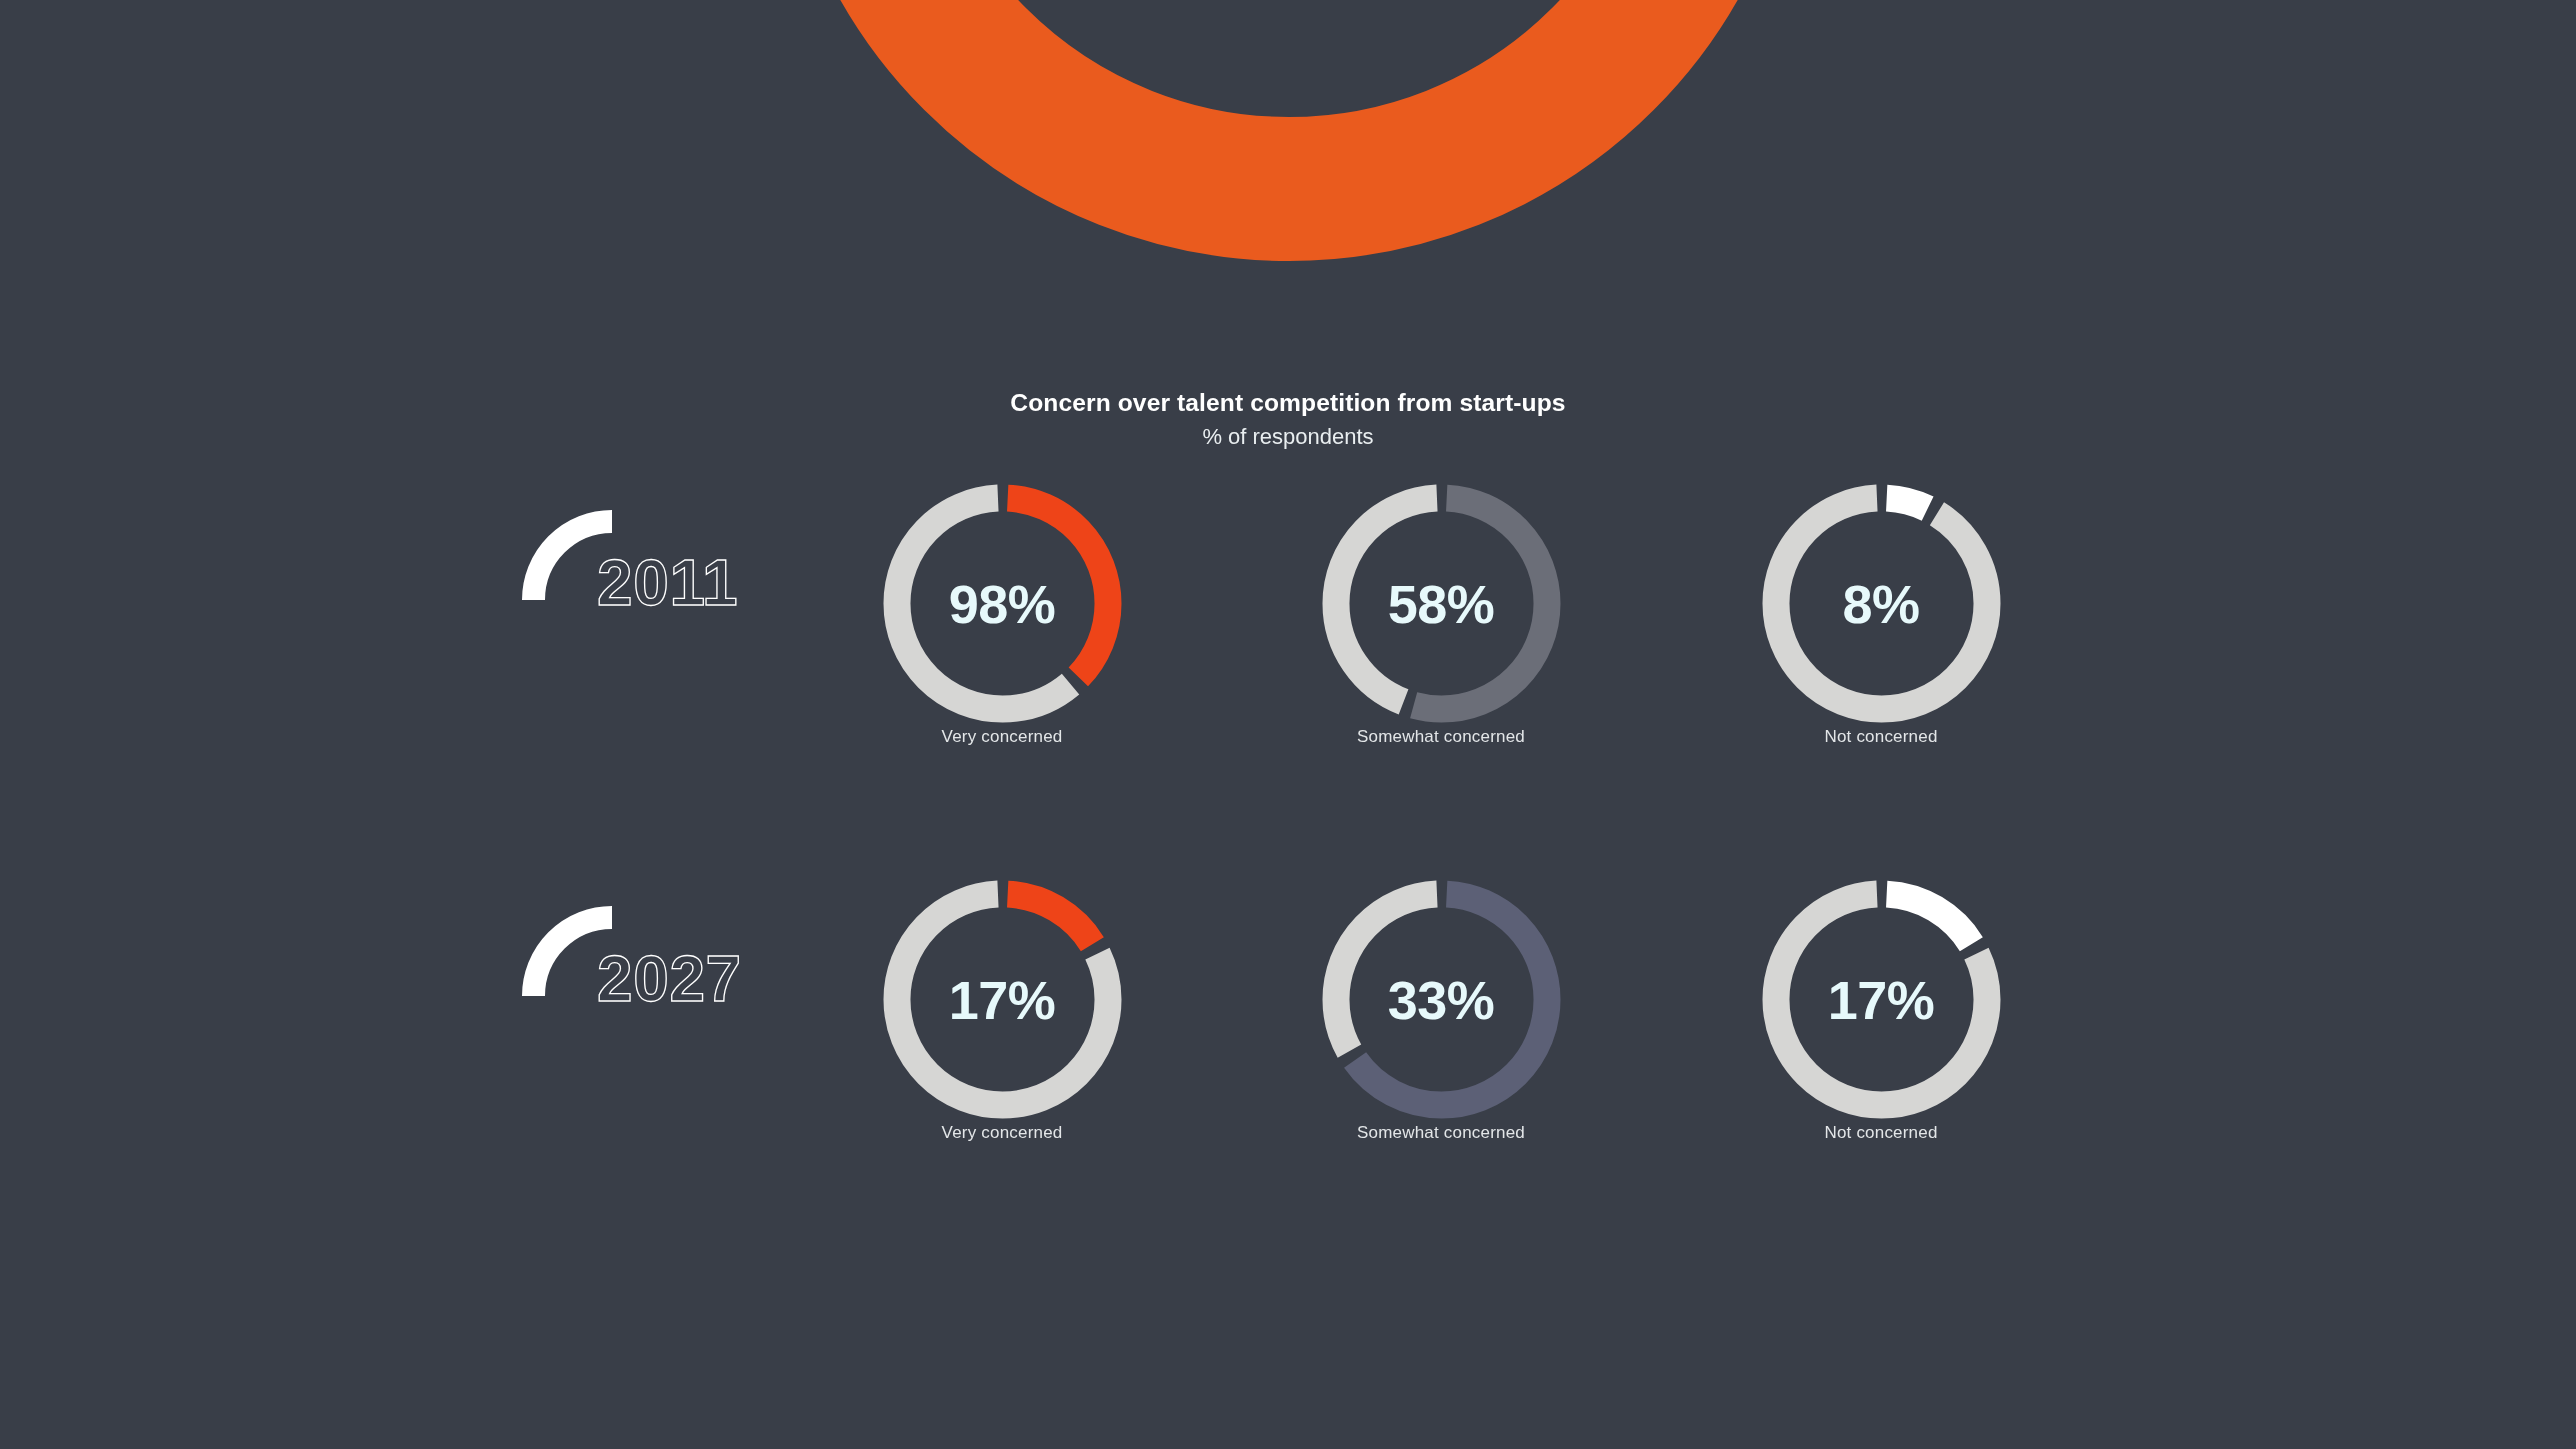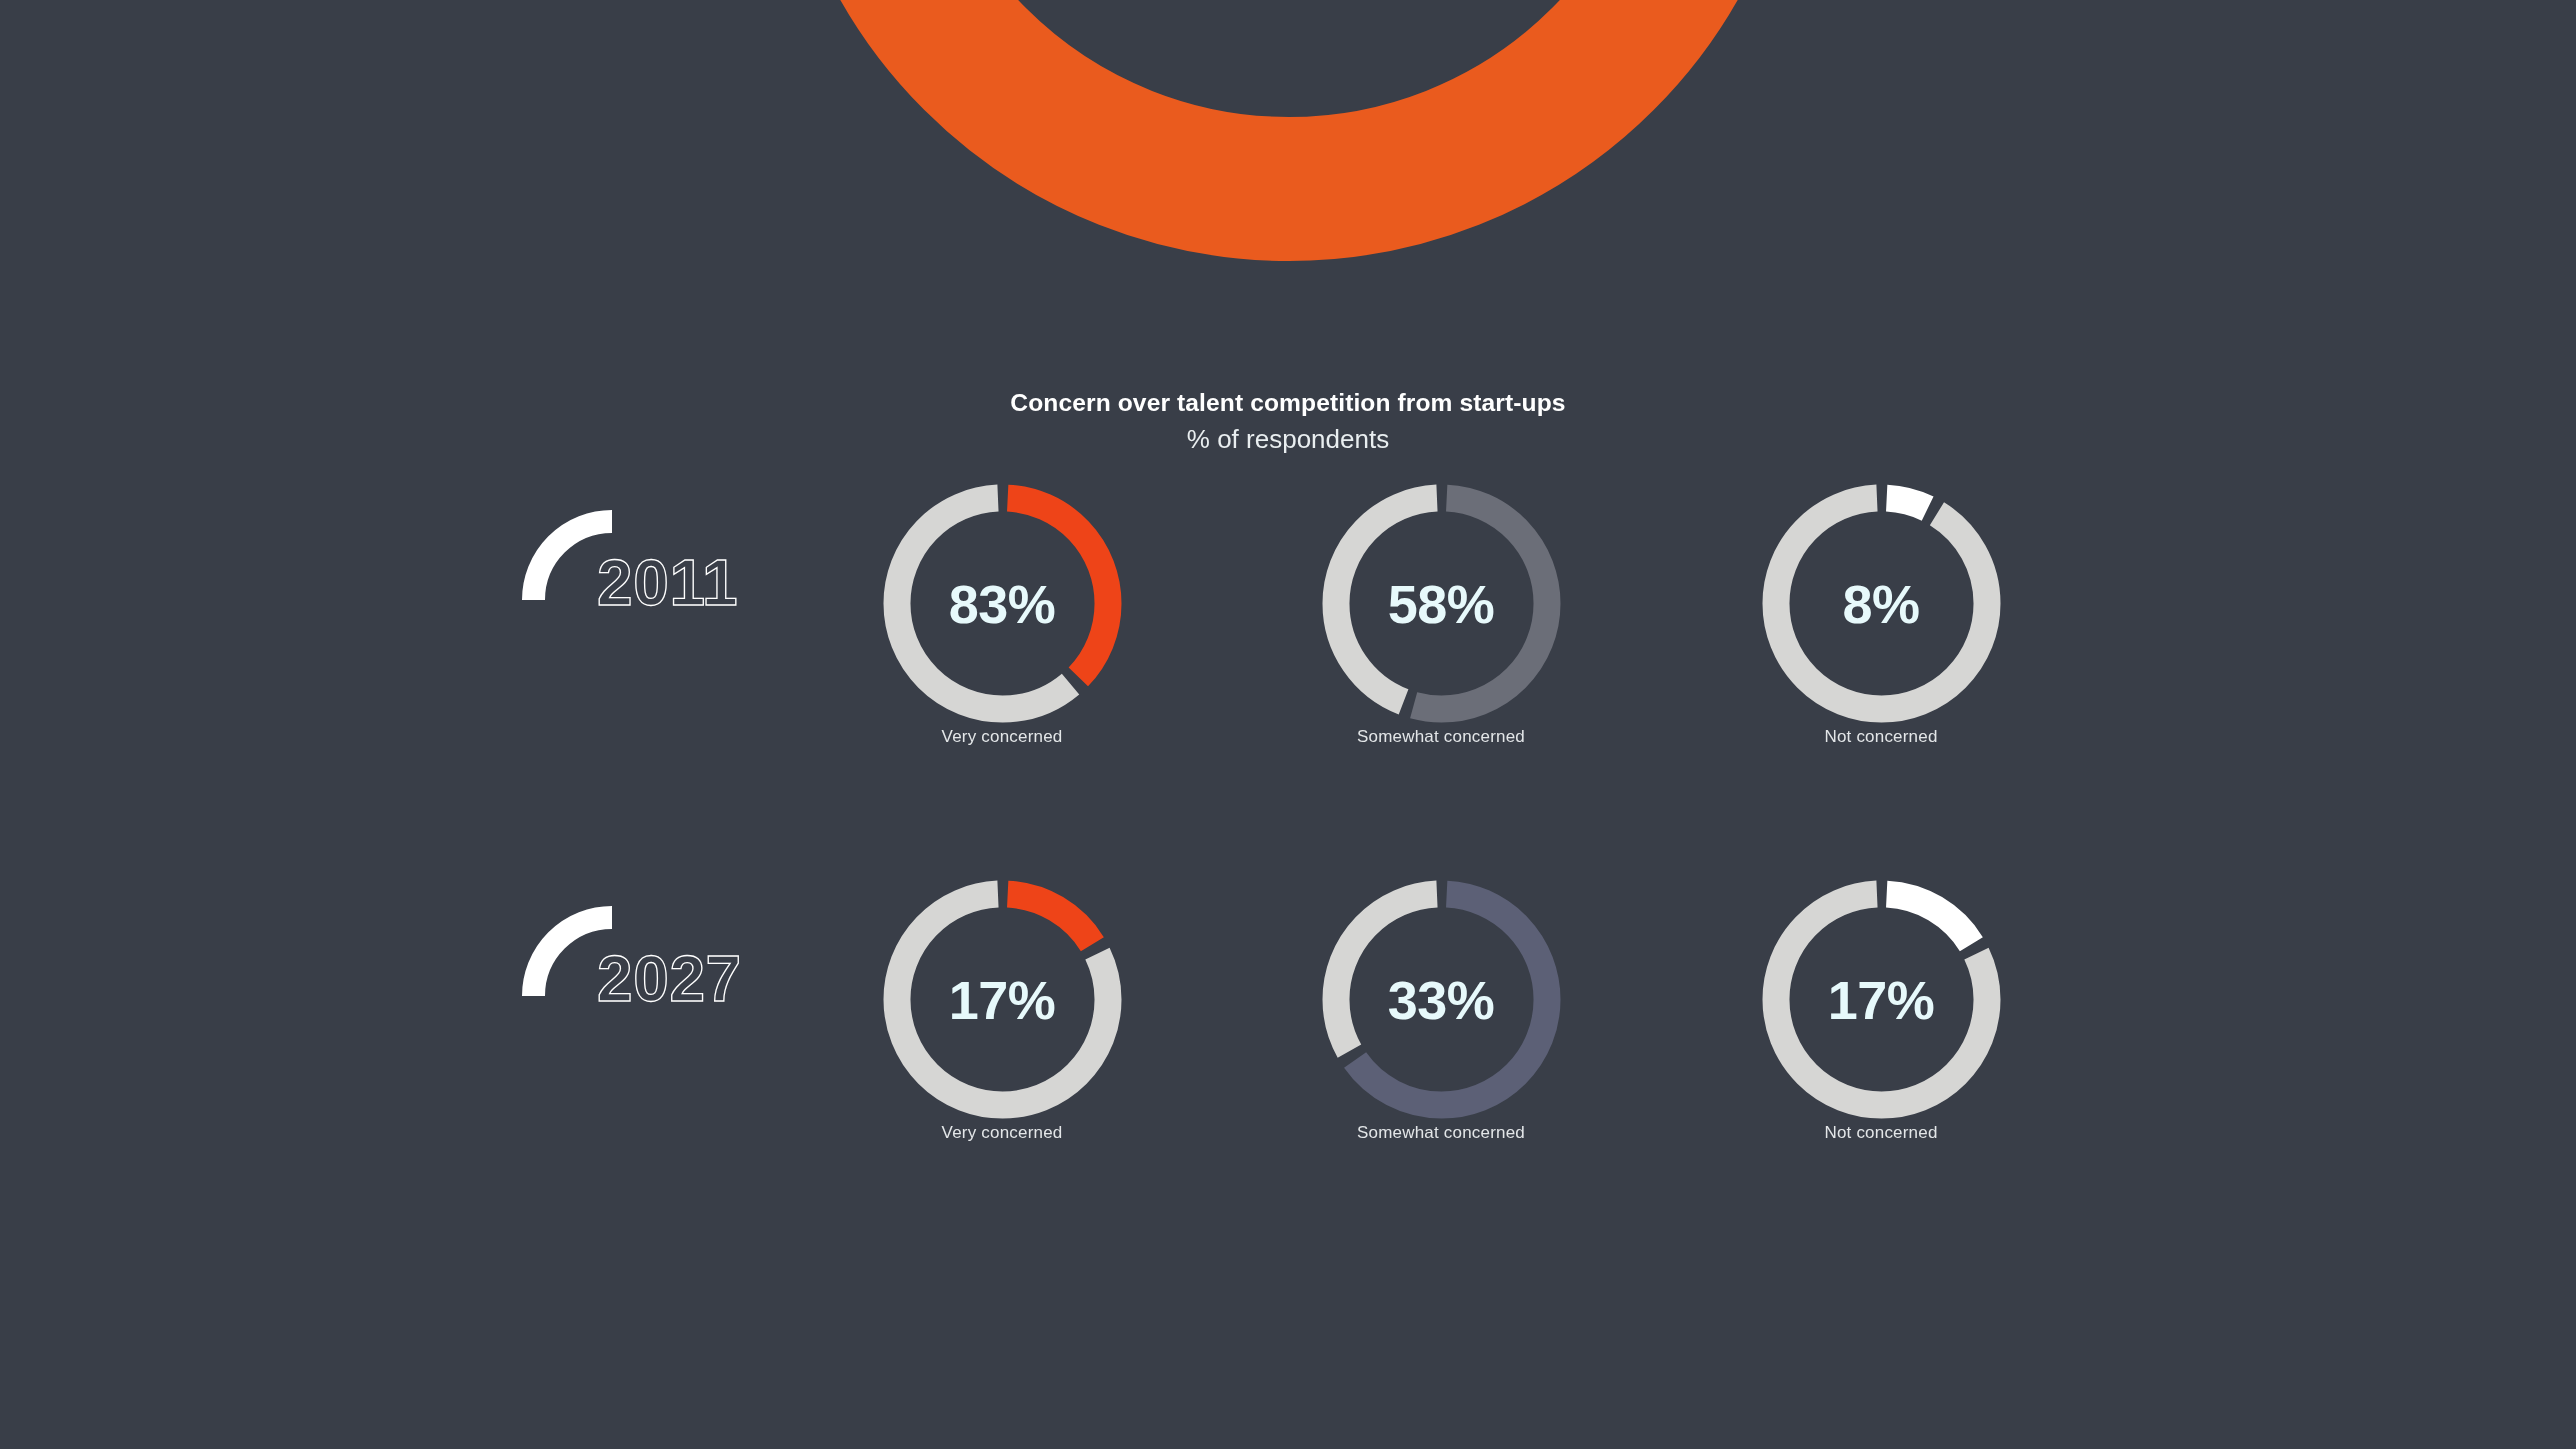--- a/index.html
+++ b/index.html
@@ -39,21 +39,21 @@
   }
   .chart-title {
     font-size: 24.6px;
     font-weight: bold;
     color: #ffffff;
     letter-spacing: 0.1px;
     line-height: 1.25;
     margin: 4px;
   }
   .chart-subtitle {
-    font-size: 26px;
+    font-size: 22px;
     font-weight: normal;
     color: #e9eef0;
     line-height: 1.3;
     margin: 2.4px 0 0 0;
   }
 
   
   .row {
     position: absolute;
     left: 0;
@@ -163,21 +163,21 @@
     <div class="year-arc"></div>
     <div class="year-text">2011</div>
   </div>
 
   <div class="donut-group g-col-0">
     <div class="donut">
       <svg viewBox="0 0 412 412">
         <circle cx="206" cy="206" r="176" fill="none" stroke="#d6d6d4" stroke-width="45" stroke-dasharray="667.9277308944187 1105.840614063607" stroke-dashoffset="-429.0661582566795"></circle>
         <circle cx="206" cy="206" r="176" fill="none" stroke="#ee4418" stroke-width="45" stroke-dasharray="402.52598351915293 1105.840614063607" stroke-dashoffset="-8.846724912508858"></circle>
       </svg>
-      <div class="donut-value">83%</div>
+      <div class="donut-value">98%</div>
     </div>
     <div class="donut-caption">Very concerned</div>
   </div>
 
   <div class="donut-group g-col-1">
     <div class="donut">
       <svg viewBox="0 0 412 412">
         <circle cx="206" cy="206" r="176" fill="none" stroke="#d6d6d4" stroke-width="45" stroke-dasharray="479.93482650360545 1105.840614063607" stroke-dashoffset="-617.0590626474927"></circle>
         <circle cx="206" cy="206" r="176" fill="none" stroke="#6b6e78" stroke-width="45" stroke-dasharray="590.5188879099661 1105.840614063607" stroke-dashoffset="-8.846724912508858"></circle>
       </svg>

